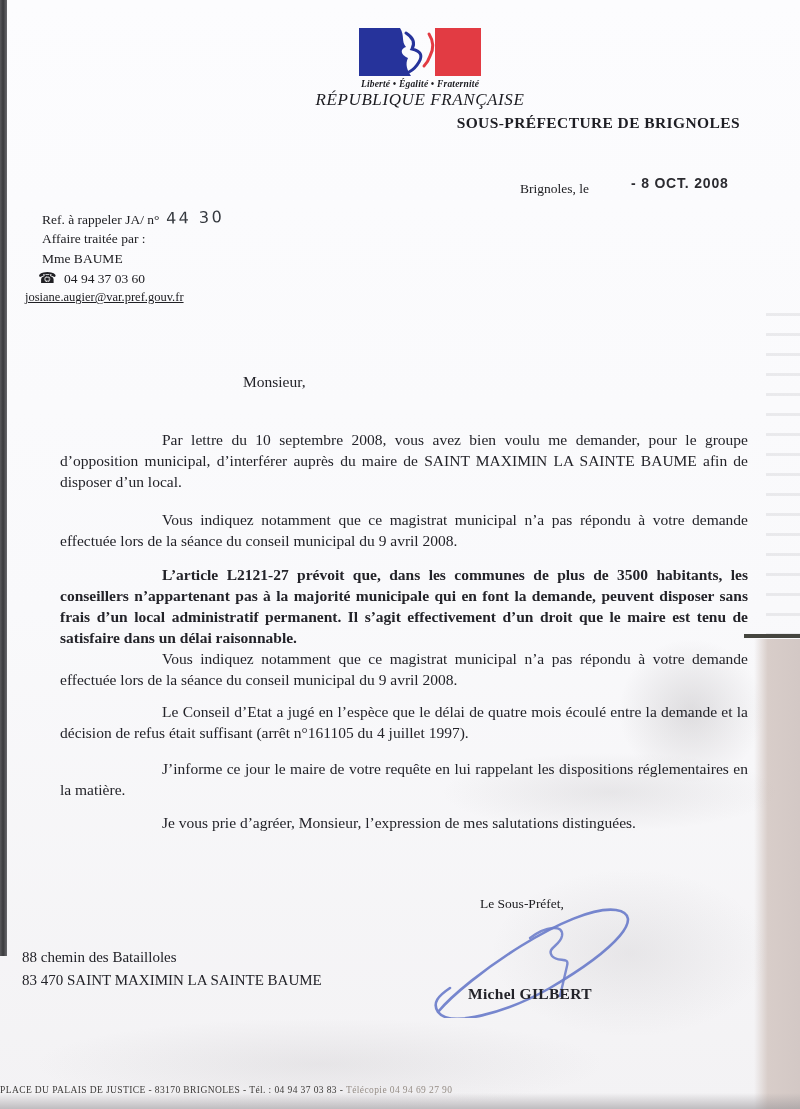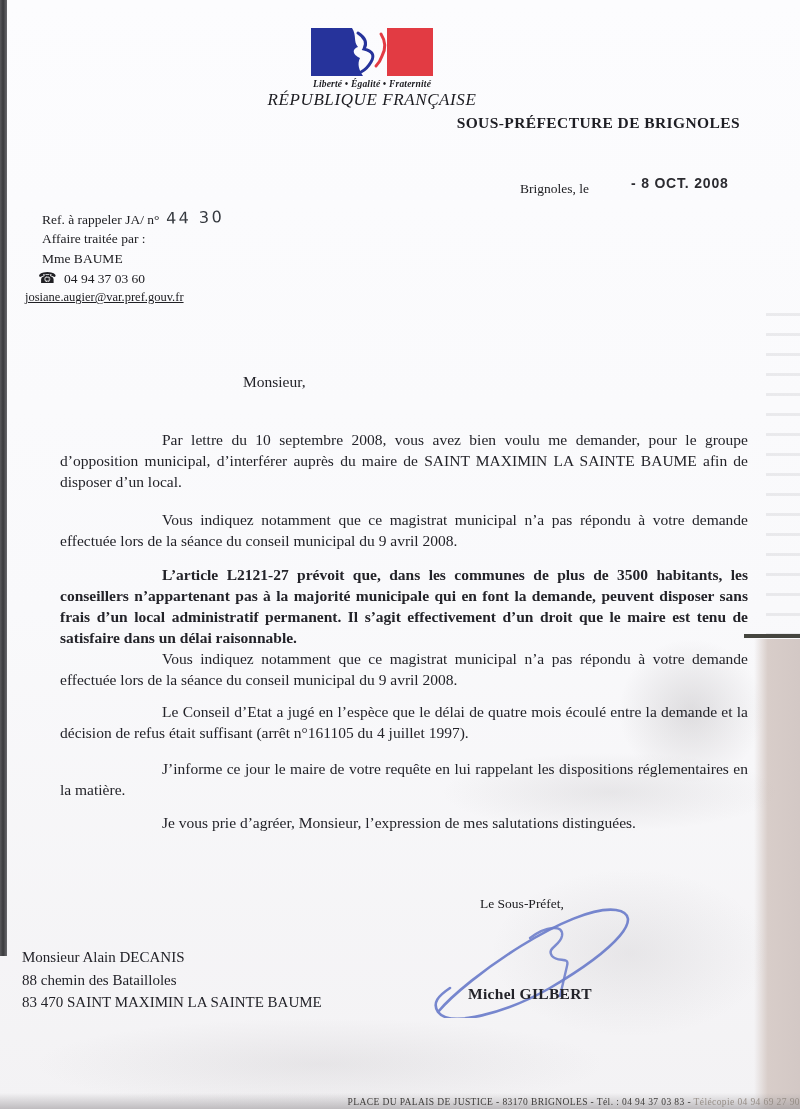--- a/index.html
+++ b/index.html
@@ -17,21 +17,21 @@
   .ruled-lines{position:absolute;right:0;top:296px;width:34px;height:338px;
     background:repeating-linear-gradient(to bottom,transparent 0 17px,rgba(90,90,100,.10) 17px 20px);}
   .smudge{position:absolute;pointer-events:none;}
   .sm1{right:34px;top:636px;width:150px;height:150px;background:radial-gradient(ellipse at center,rgba(120,114,118,.20),transparent 68%);}
   .sm2{right:20px;top:752px;width:340px;height:80px;background:radial-gradient(ellipse at center,rgba(135,130,134,.14),transparent 70%);}
   .sm3{right:30px;top:868px;width:280px;height:170px;background:radial-gradient(ellipse at center,rgba(130,125,130,.12),transparent 70%);}
   .sm4{left:40px;bottom:0;width:560px;height:90px;background:radial-gradient(ellipse at center,rgba(150,145,150,.14),transparent 72%);}
   .bottom-band{position:absolute;left:0;bottom:0;width:100%;height:16px;
     background:linear-gradient(to bottom,rgba(150,146,150,0),rgba(148,144,148,.55));}
   
-  .logo-wrap{position:absolute;left:0;top:28px;width:744px;display:flex;flex-direction:column;align-items:center;}
+  .logo-wrap{position:absolute;left:0;top:28px;width:744px;display:flex;flex-direction:column;align-items:center;padding-left:48px;}
   .logo-svg{display:block;}
   .motto{font-size:9.5px;font-weight:bold;font-style:italic;margin-top:3px;letter-spacing:.2px;color:#1b1b20;}
   .republic{font-size:17px;margin-top:1px;letter-spacing:.6px;color:#1b1b20;font-style:italic;}
   .office-title{position:absolute;left:0;top:114px;width:740px;text-align:right;
     font-size:15.5px;font-weight:bold;letter-spacing:.4px;color:#1e1e24;}
   
   .bureau{position:absolute;left:27px;top:163px;font-size:12.5px;line-height:16px;letter-spacing:.2px;}
   .dateline{position:absolute;left:520px;top:181px;font-size:13.5px;}
   .date-stamp{position:absolute;left:631px;top:175px;font-family:"Liberation Sans",sans-serif;
     font-weight:700;font-size:14px;letter-spacing:.8px;color:#2b2b30;}
@@ -53,21 +53,21 @@
   .body-text p.p4{margin-bottom:11px;}
   .body-text p.p5{margin-bottom:15px;}
   .body-text p.p6{margin-bottom:12px;}
   
   .closing-title{position:absolute;left:480px;top:896px;font-size:13.5px;}
   .signature-svg{position:absolute;left:422px;top:900px;}
   .signatory{position:absolute;left:468px;top:985px;font-size:15.5px;font-weight:bold;letter-spacing:.3px;color:#232329;}
   
   .recipient{position:absolute;left:22px;top:946px;font-size:15px;line-height:22.5px;color:#232329;}
   
-  .footer{position:absolute;left:0;bottom:2px;width:100%;text-align:right;font-size:9.5px;letter-spacing:.4px;color:#3c3a38;}
+  .footer{position:absolute;left:0;bottom:14px;width:100%;text-align:left;font-size:9.5px;letter-spacing:.4px;color:#3c3a38;}
   .footer .fax{color:#968e87;}
 </style>
 </head>
 <body>
 
 <div class="page">
 
   <div class="edge-left"></div>
   <div class="ruled-lines"></div>
   <div class="right-sheet-edge"></div>
@@ -120,21 +120,20 @@
   </div>
 
   <div class="closing-title">Le Sous-Préfet,</div>
   <svg class="signature-svg" width="232" height="118" viewBox="0 0 232 118">
     <path d="M16 112 C 44 78, 150 4, 194 10 C 224 15, 196 48, 128 88 C 84 113, 28 128, 16 112 C 10 103, 16 96, 28 88" fill="none" stroke="#6f7fcb" stroke-width="2.6" stroke-linecap="round" opacity="0.95"></path>
     <path d="M108 38 C 124 26, 142 24, 140 36 C 138 46, 124 48, 130 56 C 136 63, 148 56, 145 66 L 138 96" fill="none" stroke="#6f7fcb" stroke-width="2.4" stroke-linecap="round" opacity="0.9"></path>
   </svg>
   <div class="signatory">Michel GILBERT</div>
 
   <div class="recipient">
-    <div>Monsieur Alain DECANIS</div>
     <div>88 chemin des Batailloles</div>
     <div>83 470 SAINT MAXIMIN LA SAINTE BAUME</div>
   </div>
 
   <div class="footer">
     <span>PLACE DU PALAIS DE JUSTICE - 83170 BRIGNOLES - Tél. : 04 94 37 03 83 -</span>
     <span class="fax">Télécopie 04 94 69 27 90</span>
   </div>
 
 </div>

